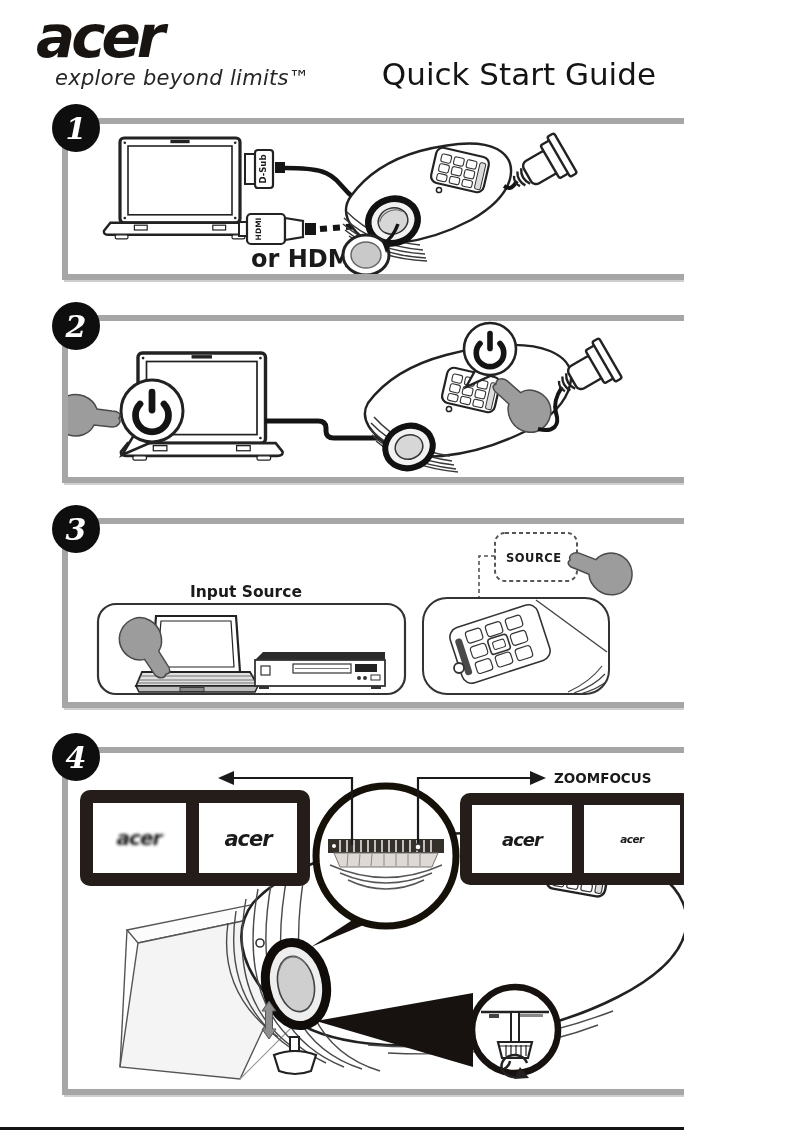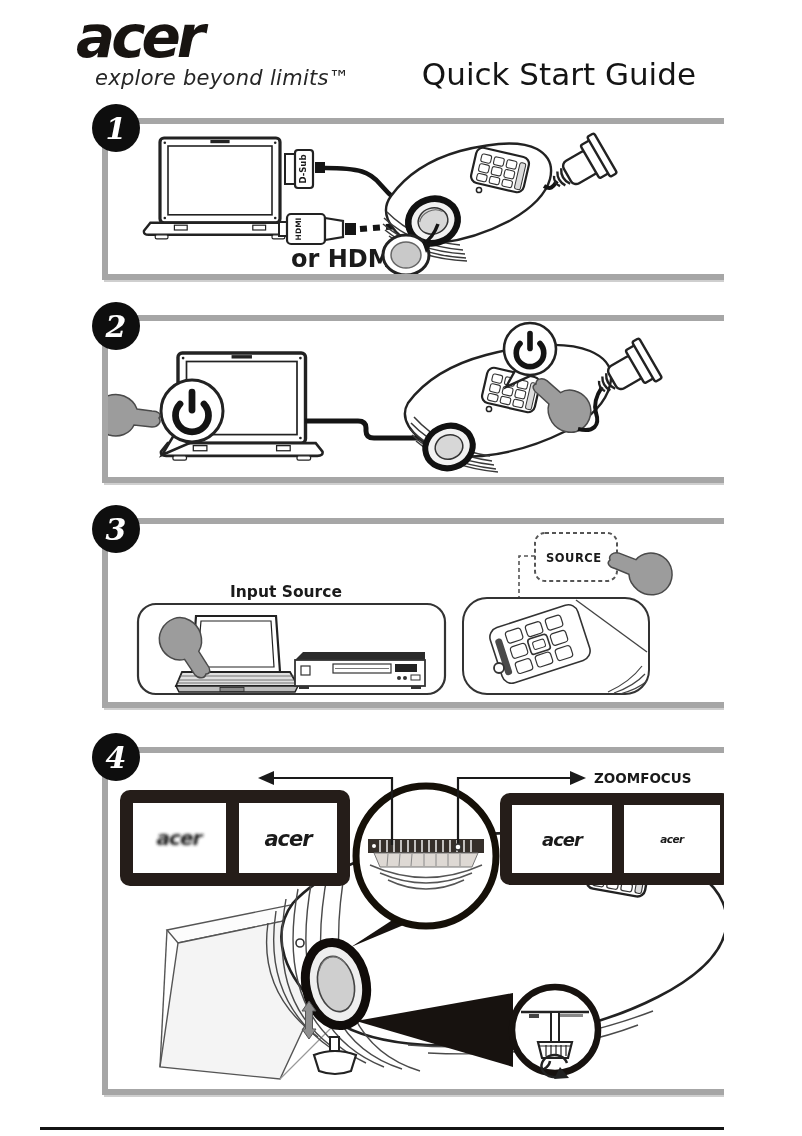--- a/index.html
+++ b/index.html
@@ -1,17 +1,17 @@
 <!DOCTYPE html>
 <html><head>
 <meta charset="utf-8">
 <style>
   html,body{margin:0;padding:0;background:#fff;}
   .page{position:relative;width:684px;height:1136px;background:#fff;overflow:hidden;
-        font-family:"DejaVu Sans", sans-serif;margin-left:40px;}
+        font-family:"DejaVu Sans", sans-serif;}
   .logo{position:absolute;left:36px;top:8px;font-size:58px;font-weight:800;font-style:italic;
         letter-spacing:-4px;color:#181411;line-height:1;}
   .tagline{position:absolute;left:55px;top:66px;font-size:21px;font-style:italic;font-weight:500;
         color:#262626;letter-spacing:.3px;}
   .title{position:absolute;right:28px;top:56px;font-size:31px;font-weight:400;color:#141414;
         font-family:"DejaVu Sans", sans-serif;}
   .panel{position:absolute;left:62px;width:648px;background:#fff;border:6px solid #a6a6a6;
         box-sizing:border-box;box-shadow:2px 2px 0 #cfcfcf;}
   .badge{position:absolute;left:52px;width:48px;height:48px;border-radius:50%;background:#0e0e0e;
         color:#fff;display:flex;align-items:center;justify-content:center;

